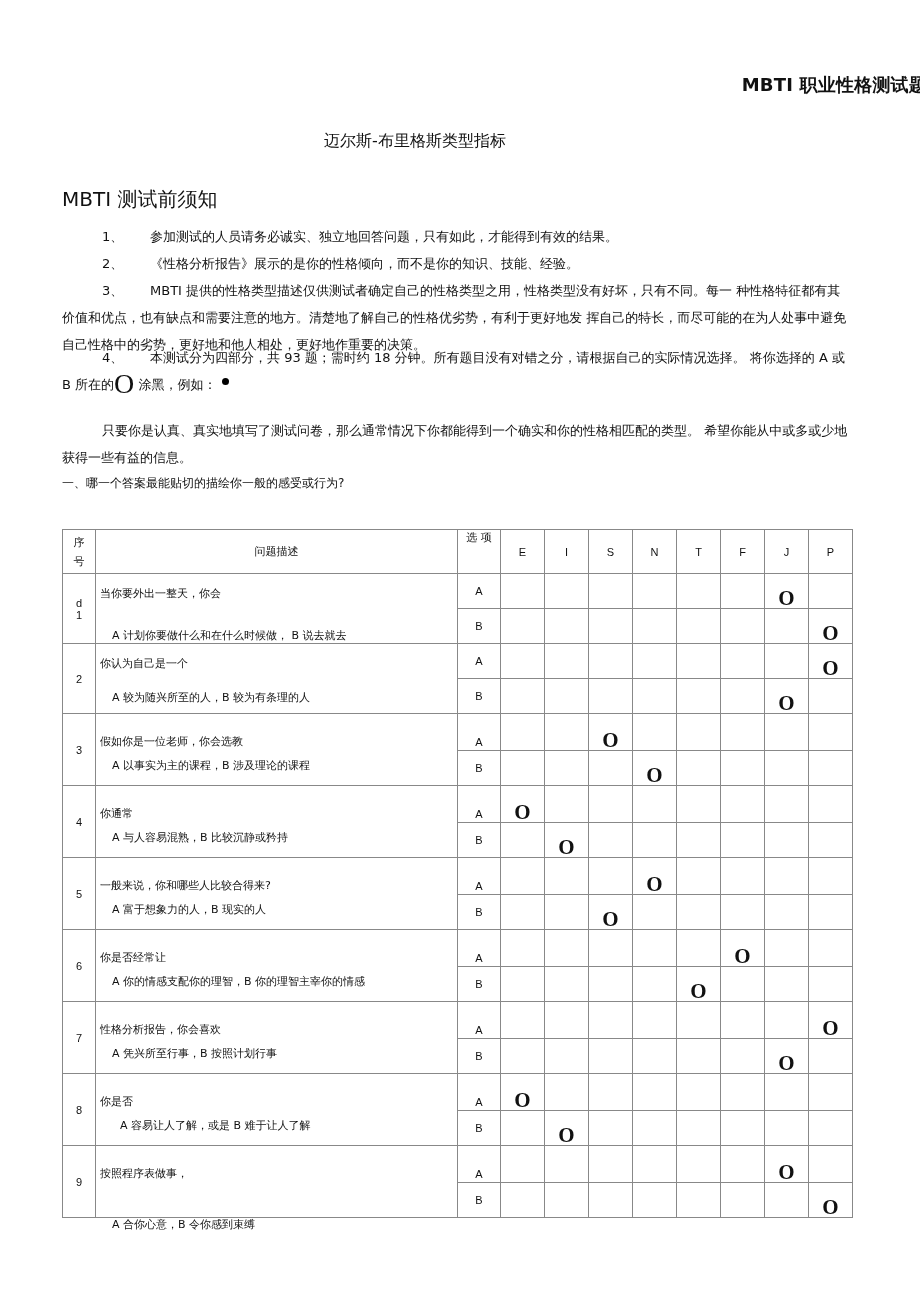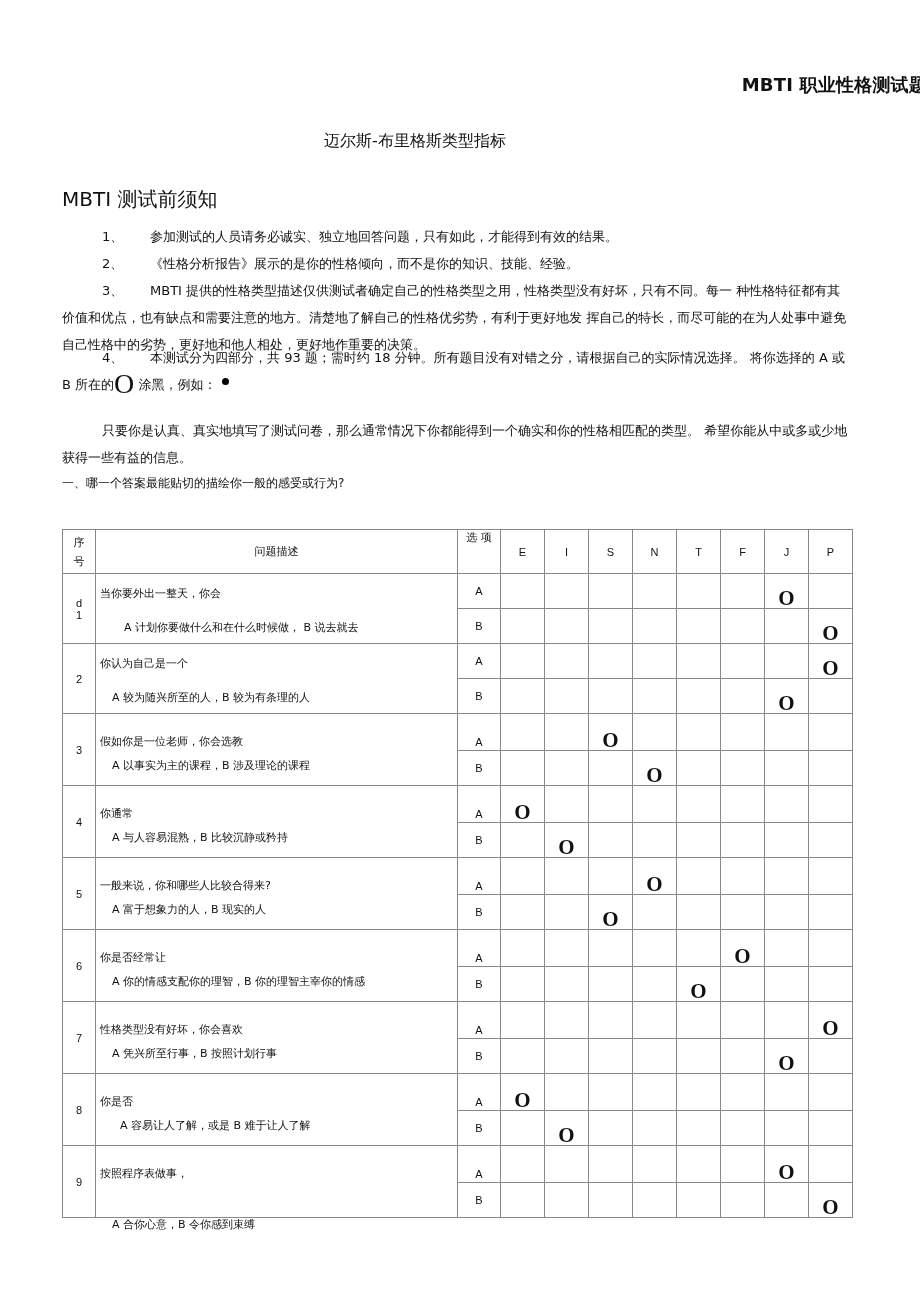--- a/index.html
+++ b/index.html
@@ -75,21 +75,21 @@
     </tr>
   </thead>
   <tbody id="tbody">
       <tr class="ra">
         <td class="seq" rowspan="2">
           <div>d</div>
           <div>1</div>
         </td>
         <td class="desc" rowspan="2">
           <span class="q" style="top: 12px;">当你要外出一整天，你会</span>
-          <span class="ans" style="top: 46px; margin-left: 12px;">A 计划你要做什么和在什么时候做，          B 说去就去</span>
+          <span class="ans" style="top: 54px;">A 计划你要做什么和在什么时候做，          B 说去就去</span>
         </td>
         <td class="opt a-mid">A</td>
         <td class="mark"></td>
         <td class="mark"></td>
         <td class="mark"></td>
         <td class="mark"></td>
         <td class="mark"></td>
         <td class="mark"></td>
         <td class="mark"><span class="o">O</span></td>
         <td class="mark"></td>
@@ -236,21 +236,21 @@
         <td class="mark"></td>
         <td class="mark"></td>
         <td class="mark"><span class="o">O</span></td>
         <td class="mark"></td>
         <td class="mark"></td>
         <td class="mark"></td>
       </tr>
       <tr class="ra">
         <td class="seq" rowspan="2">7</td>
         <td class="desc" rowspan="2">
-          <span class="q" style="top: 20px;">性格类型没有好坏，你会喜欢</span>
+          <span class="q" style="top: 20px;">性格分析报告，你会喜欢</span>
           <span class="ans" style="top: 44px;">A 凭兴所至行事，B 按照计划行事</span>
         </td>
         <td class="opt a-low">A</td>
         <td class="mark"></td>
         <td class="mark"></td>
         <td class="mark"></td>
         <td class="mark"></td>
         <td class="mark"></td>
         <td class="mark"></td>
         <td class="mark"></td>

